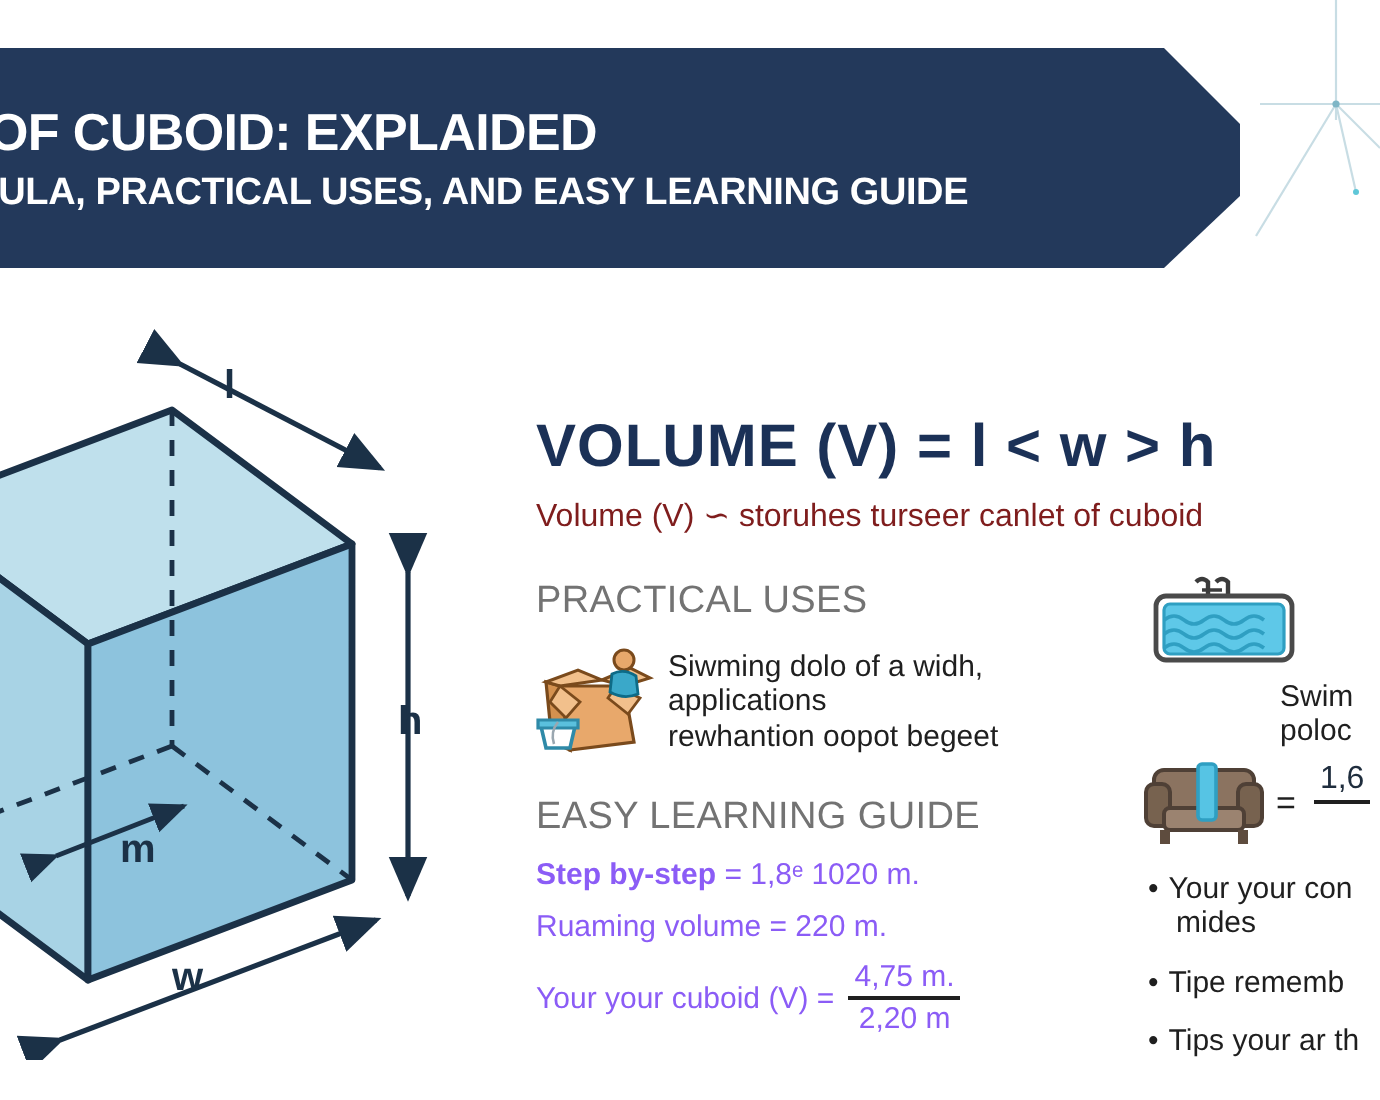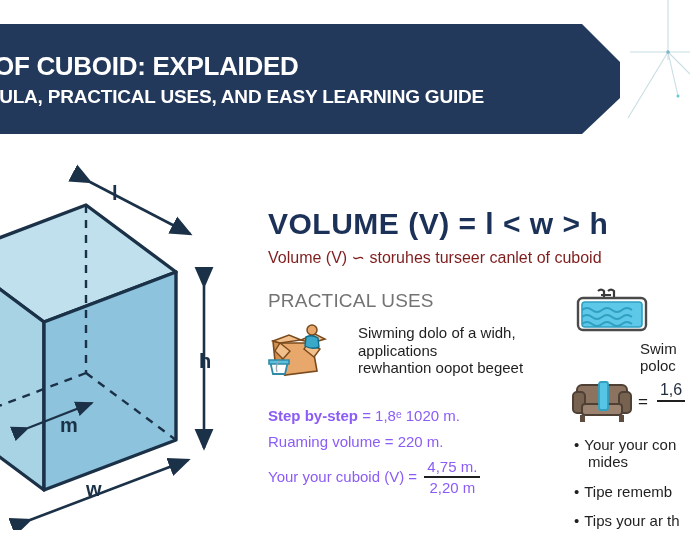--- a/index.html
+++ b/index.html
@@ -116,22 +116,22 @@
   }
 
   .practical {
     position: absolute;
     left: 268px;
     top: 290px;
     width: 290px;
   }
   .practical-body {
     display: flex;
-    align-items: center;
-    gap: 28px;
+    align-items: flex-end;
+    gap: 4px;
     margin-top: 9px;
   }
   .practical-text {
     font-size: 15px;
     line-height: 1.16;
     color: #1f1f1f;
     padding-top: 3px;
   }
 
   .easy {
@@ -291,20 +291,21 @@
     </svg>
     <div class="practical-text">
       <div>Siwming dolo of a  widh,</div>
       <div>applications</div>
       <div>rewhantion oopot begeet</div>
     </div>
   </div>
 </div>
 
 <div class="easy">
+  <div class="section-head">EASY LEARNING GUIDE</div>
 
   <div class="easy-line">
     <b>Step by-step</b>
     <span>= 1,8ᵉ 1020 m.</span>
   </div>
 
   <div class="easy-line">Ruaming volume = 220 m.</div>
 
   <div class="easy-line">
     <span>Your your cuboid (V) =</span>

